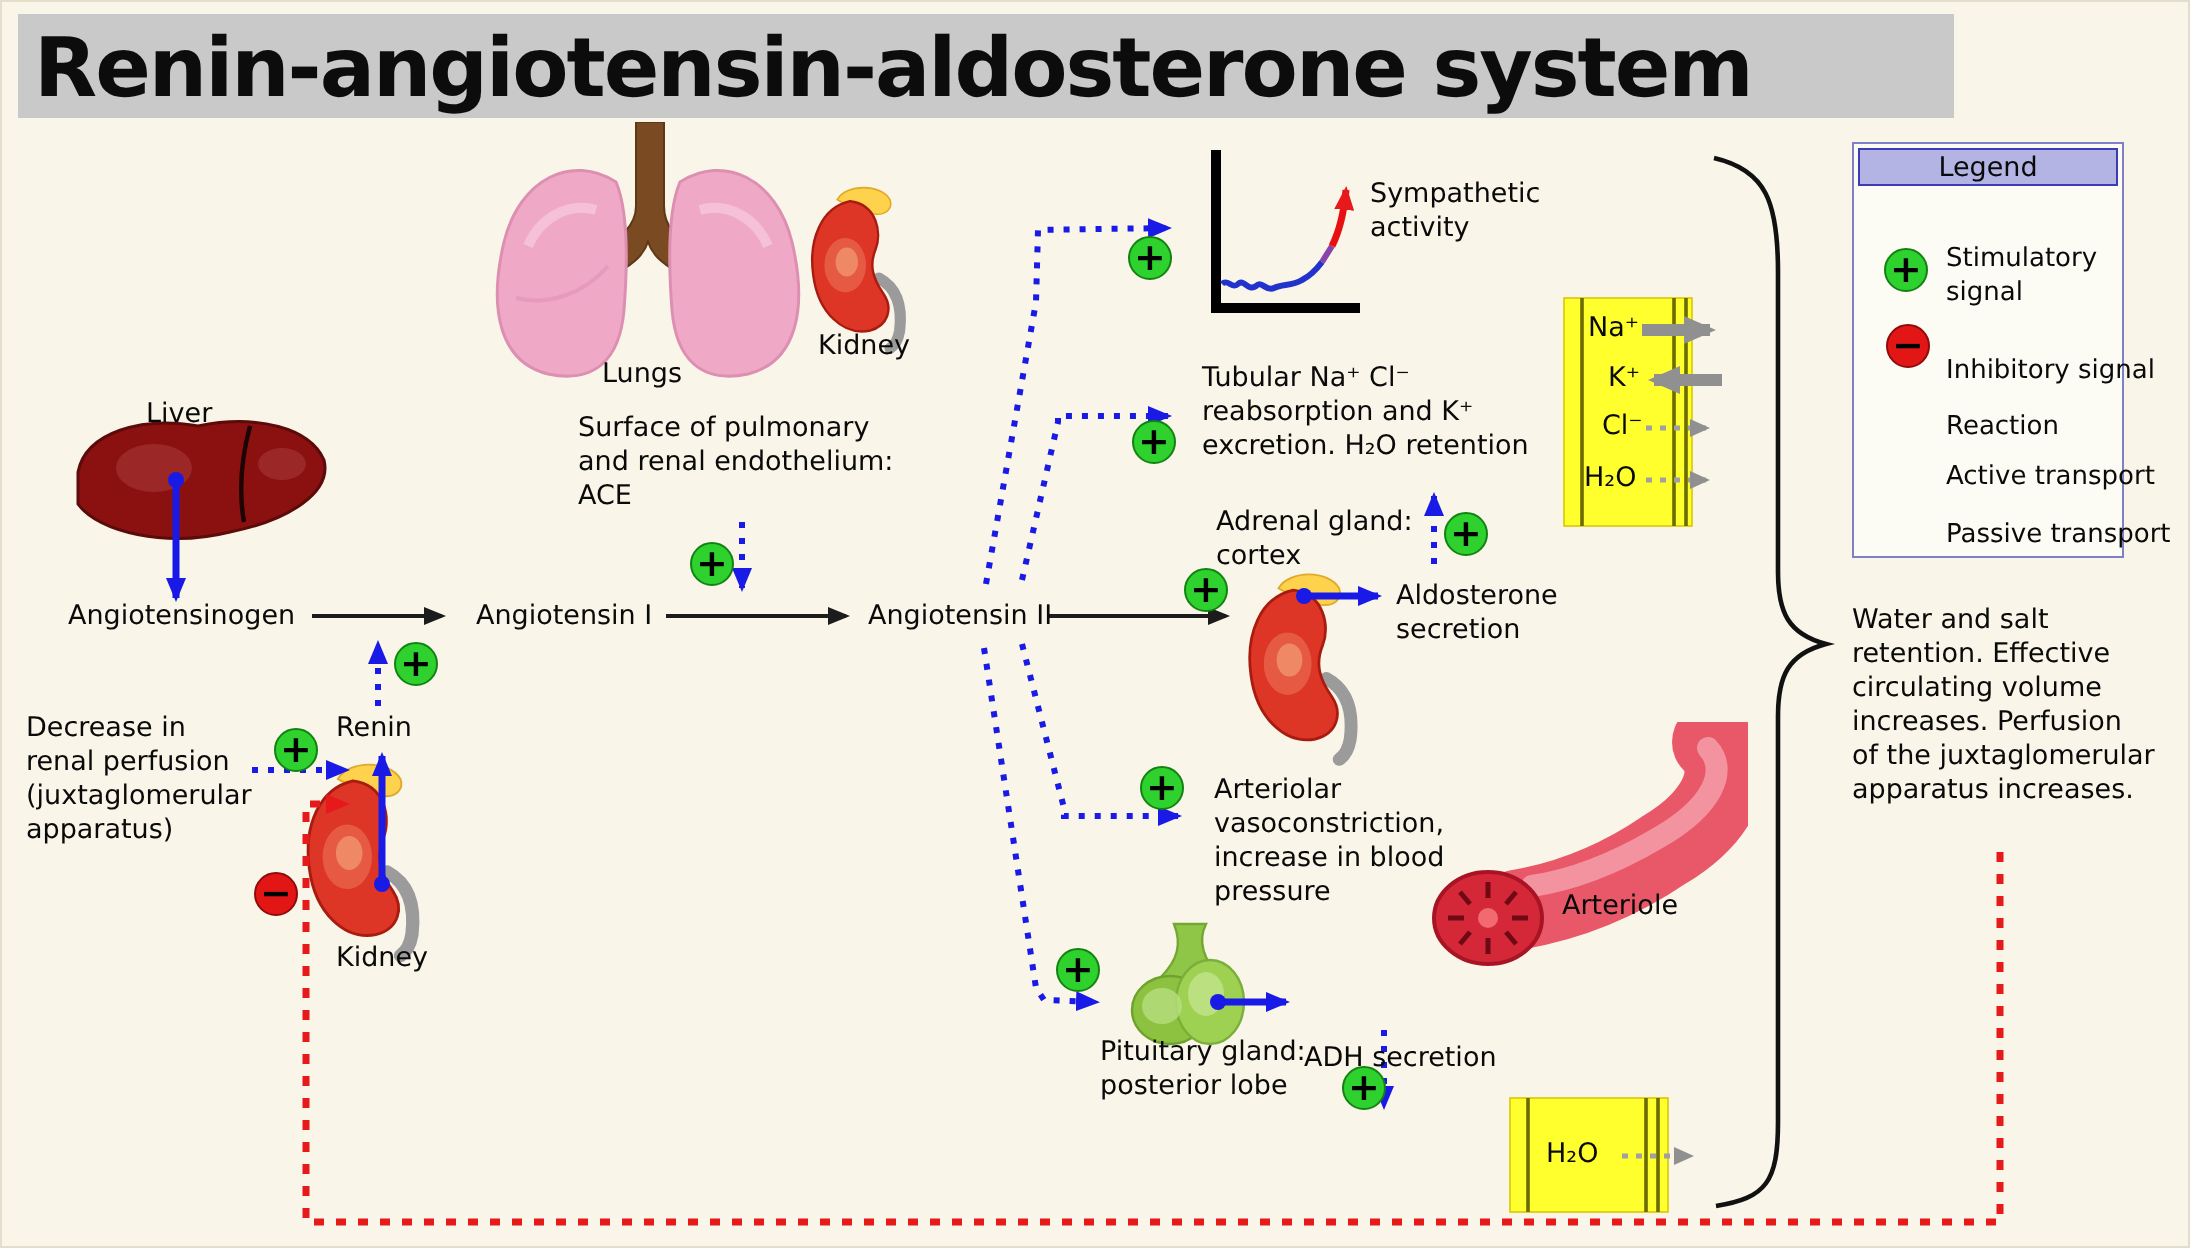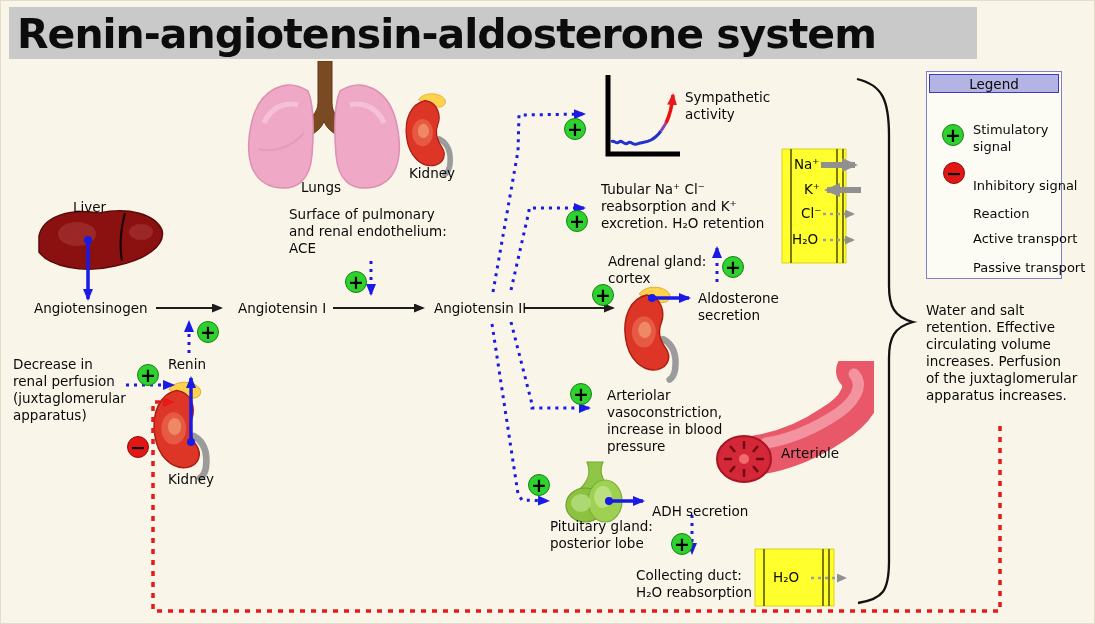--- a/index.html
+++ b/index.html
@@ -237,23 +237,21 @@
 cortex</div>
   <div class="lbl" style="left:697px;top:289px">Aldosterone
 secretion</div>
   <div class="lbl" style="left:606px;top:386px">Arteriolar
 vasoconstriction,
 increase in blood
 pressure</div>
   <div class="lbl" style="left:780px;top:444px">Arteriole</div>
   <div class="lbl" style="left:549px;top:517px">Pituitary gland:
 posterior lobe</div>
-  <div class="lbl" style="left:651px;top:502px">ADH secretion</div>
-  <div class="lbl" style="left:635px;top:566px">Collecting duct:
-H₂O reabsorption</div>
+  <div class="lbl" style="left:651px;top:520px">ADH secretion</div>
   <div class="lbl" style="left:925px;top:301px">Water and salt
 retention. Effective
 circulating volume
 increases. Perfusion
 of the juxtaglomerular
 apparatus increases.</div>
 
   <div class="lbl" style="left:793px;top:155px">Na⁺</div>
   <div class="lbl" style="left:803px;top:180px">K⁺</div>
   <div class="lbl" style="left:800px;top:204px">Cl⁻</div>

